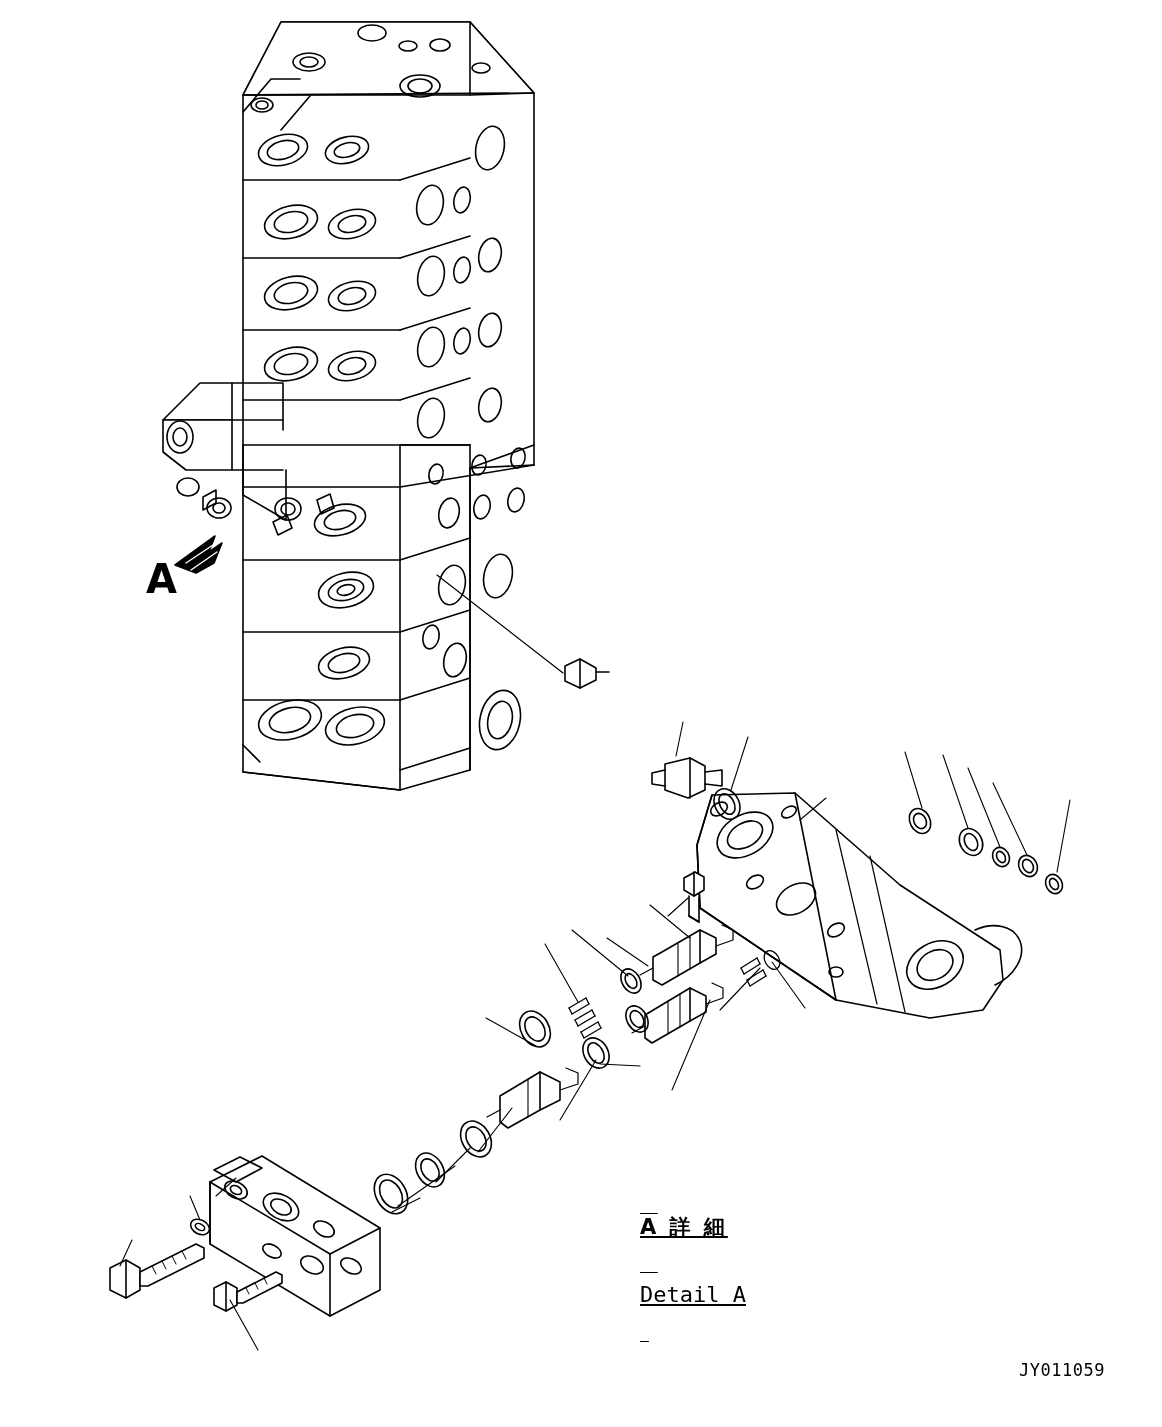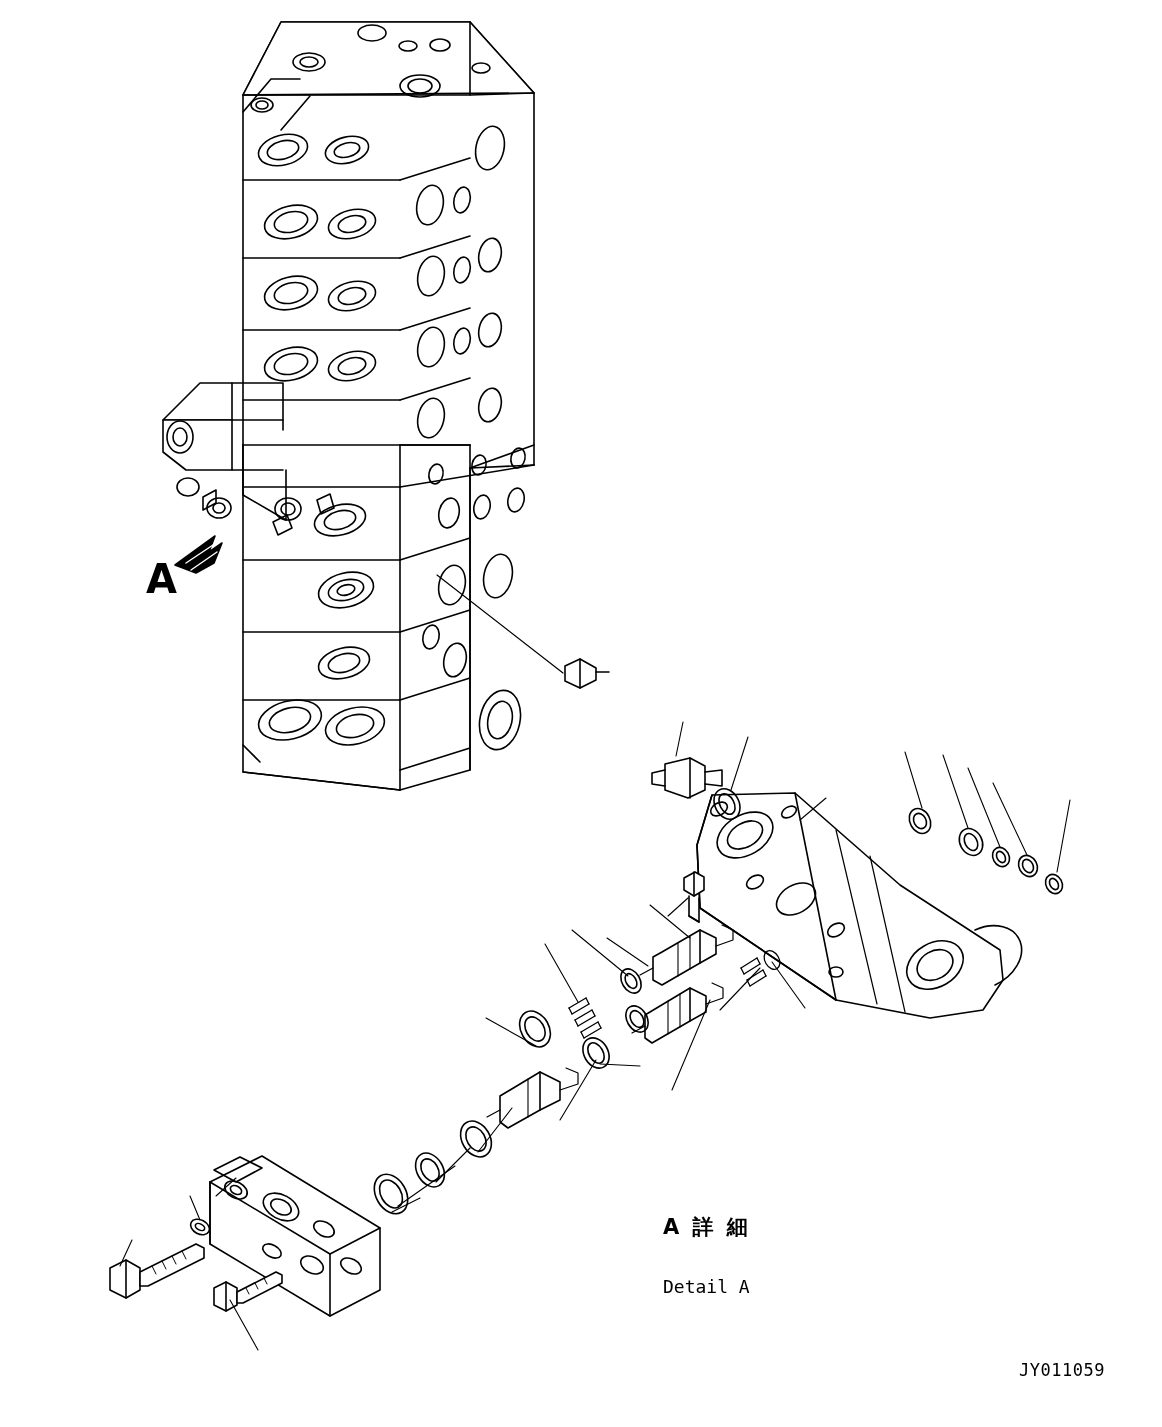--- a/index.html
+++ b/index.html
@@ -22,38 +22,39 @@
     height: 1427px;
   }
   svg.diagram {
     position: absolute;
     left: 0; top: 0;
     width: 1162px;
     height: 1427px;
   }
   .label-detail-a {
     position: absolute;
-    left: 663px;
+    left: 640px;
     top: 1180px;
     line-height: 1.12;
     white-space: pre;
+    text-decoration: underline;
   }
   .label-detail-a .jp {
     font-family: "DejaVu Sans", sans-serif;
     font-size: 21px;
     letter-spacing: 3px;
     font-weight: 700;
     display: block;
   }
   .label-detail-a .en {
     font-family: "DejaVu Sans Mono", monospace;
-    font-size: 18px;
+    font-size: 22px;
     letter-spacing: 0px;
     display: block;
-    margin-top: 2px;
+    margin-top: 8px;
   }
   .label-view-a {
     position: absolute;
     left: 146px;
     top: 556px;
     font-family: "DejaVu Sans", sans-serif;
     font-size: 40px;
     font-weight: 700;
   }
   .drawing-number {

